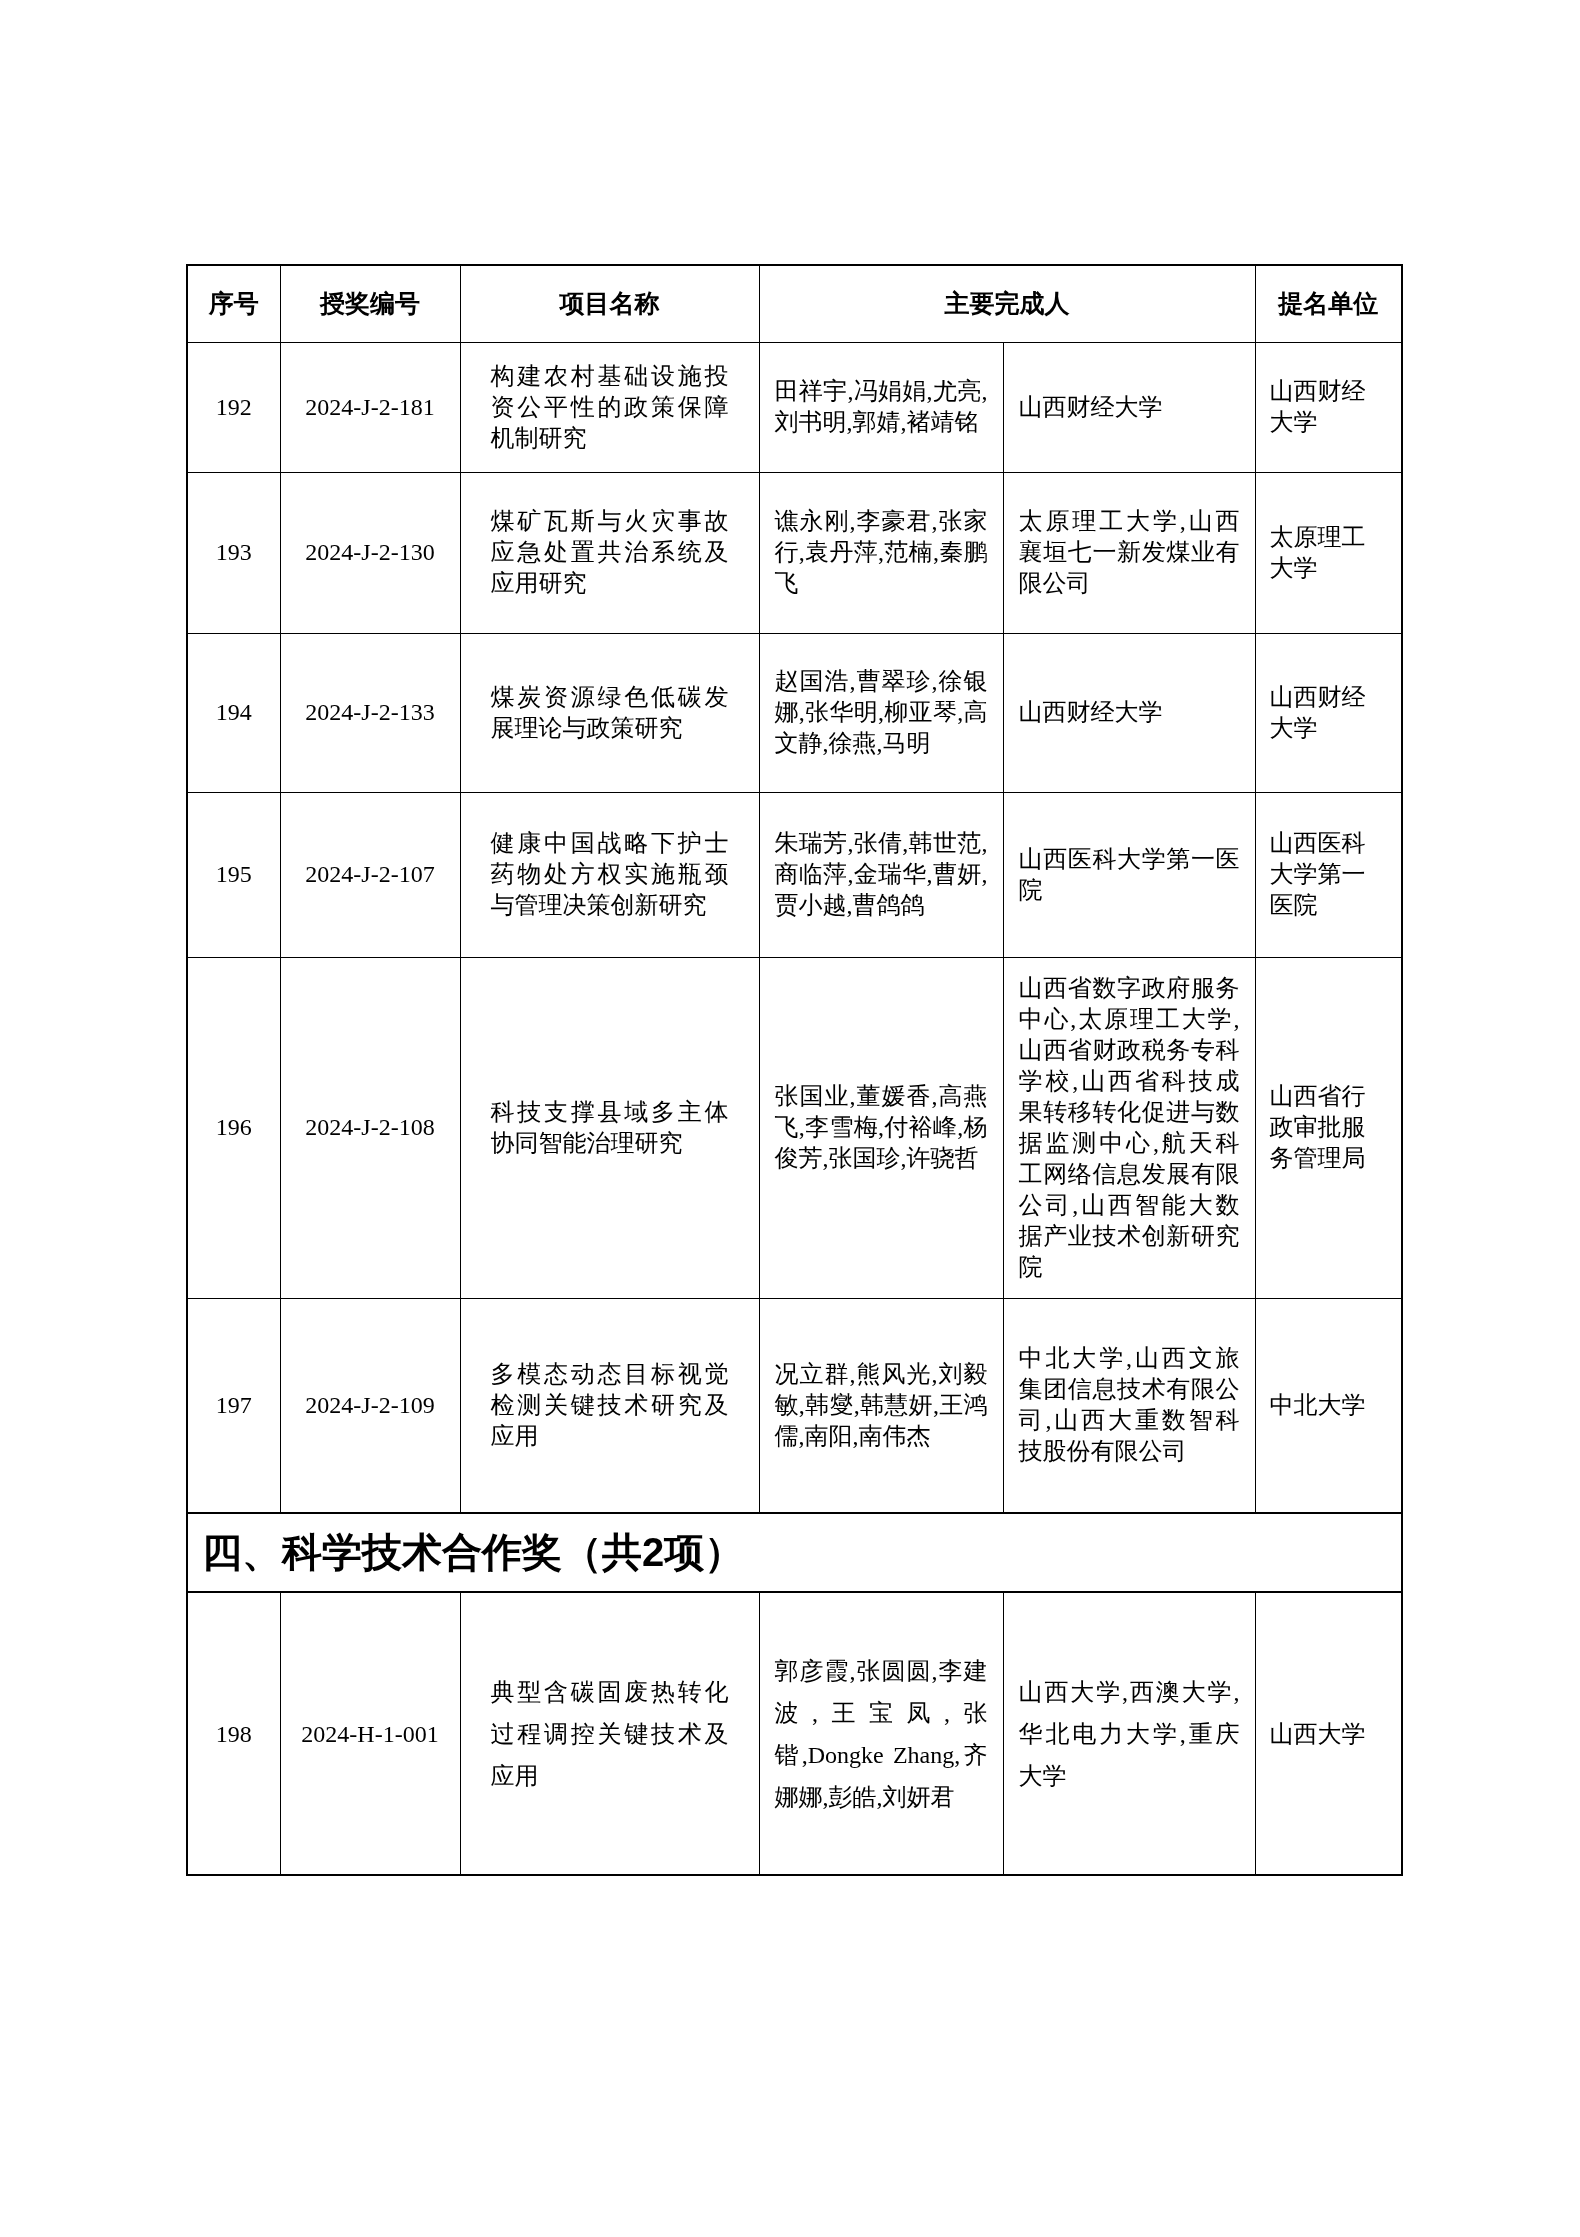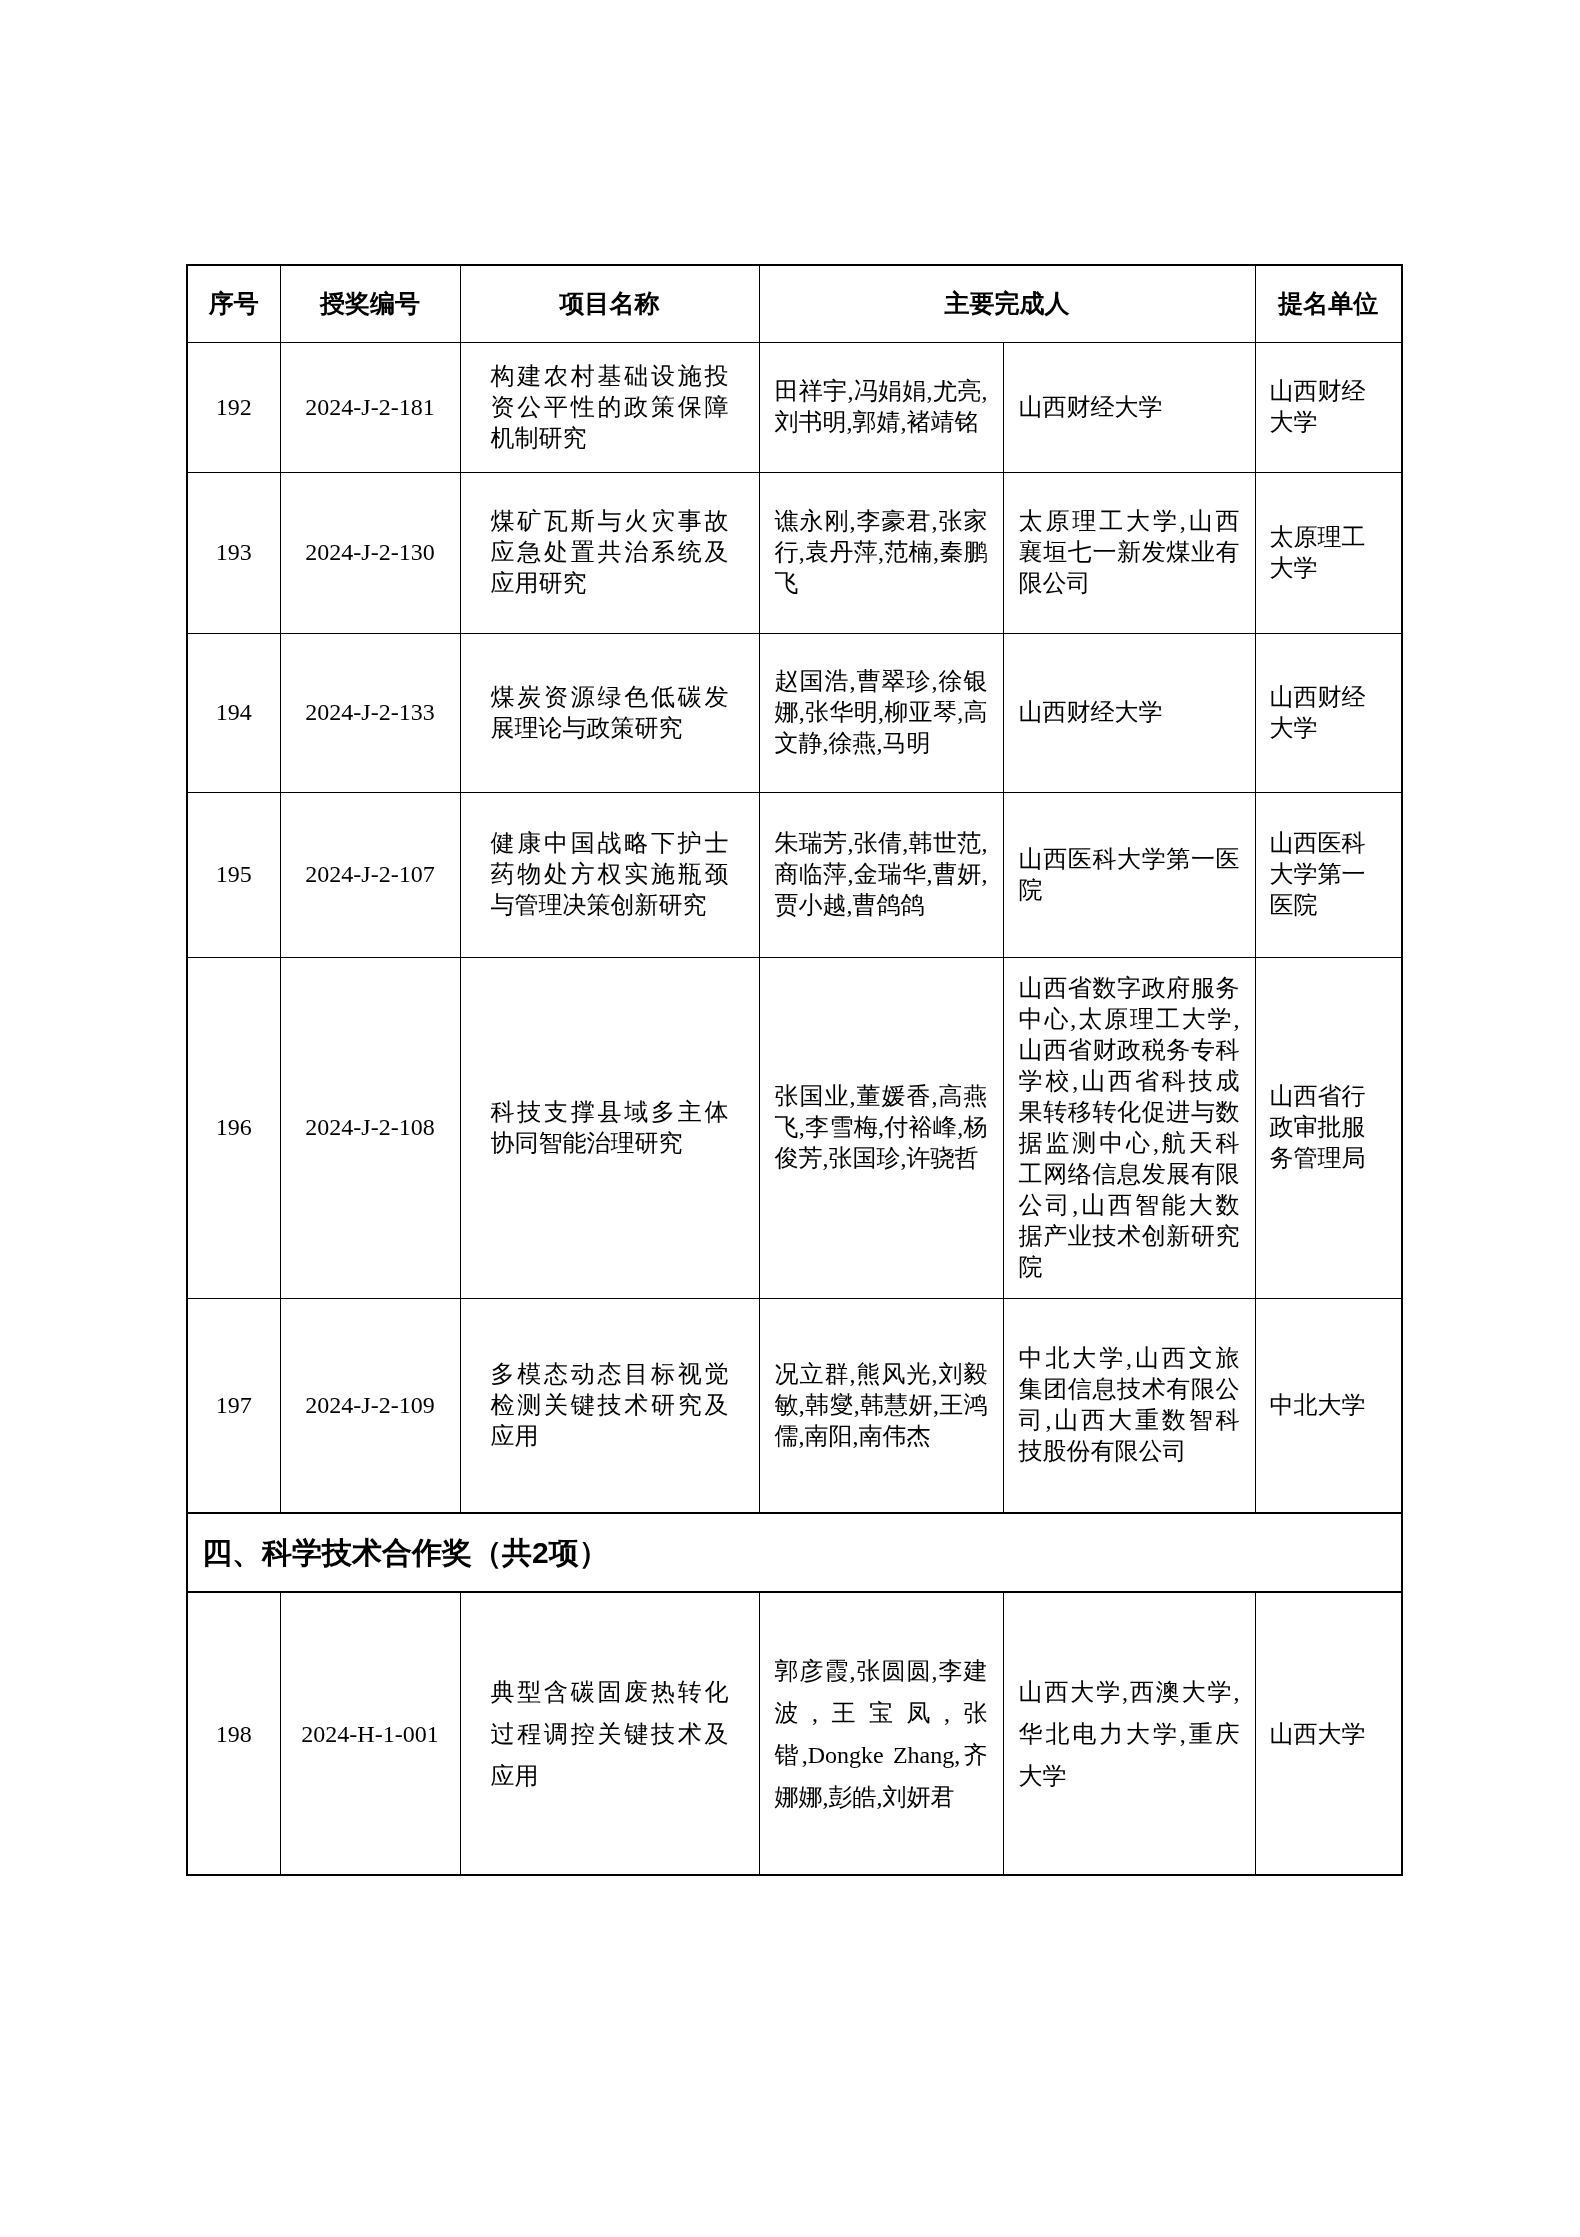--- a/index.html
+++ b/index.html
@@ -42,21 +42,21 @@
   #tbody-main tr:nth-child(2){height:161px;}
   #tbody-main tr:nth-child(3){height:159px;}
   #tbody-main tr:nth-child(4){height:165px;}
   #tbody-main tr:nth-child(5){height:341px;}
   #tbody-main tr:nth-child(6){height:215px;}
   
   tr.section-row{height:79px;}
   tr.section-row td{
     font-family:"Liberation Sans","DejaVu Sans",sans-serif;
     font-weight:bold;
-    font-size:30px;
+    font-size:40px;
     text-align:left;
     padding:0 0 1px 14px;
     border-top:2px solid #000;
     border-bottom:2px solid #000;
     margin-left:28px;
   }
   tr.tier-row{height:77px;}
   tr.tier-row td{
     font-family:"Liberation Sans","DejaVu Sans",sans-serif;
     font-weight:bold;

